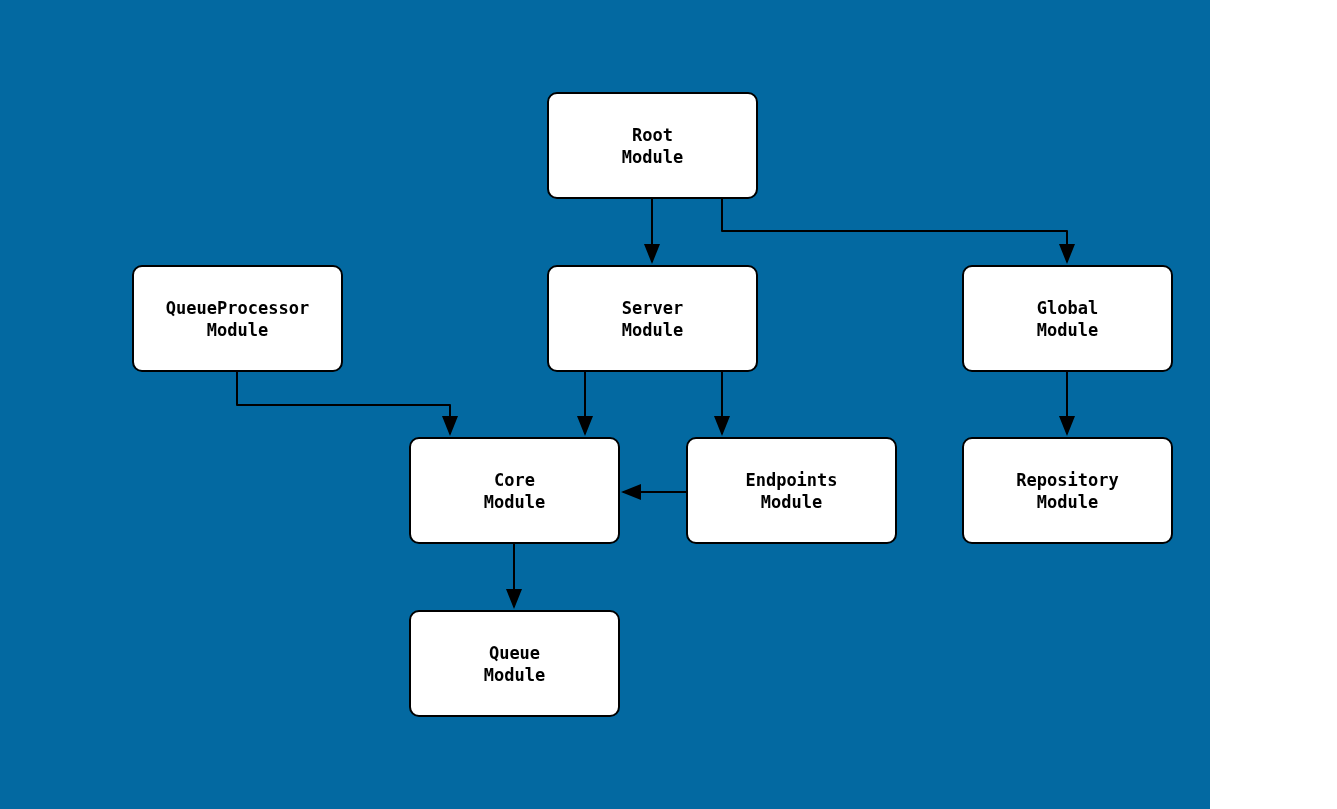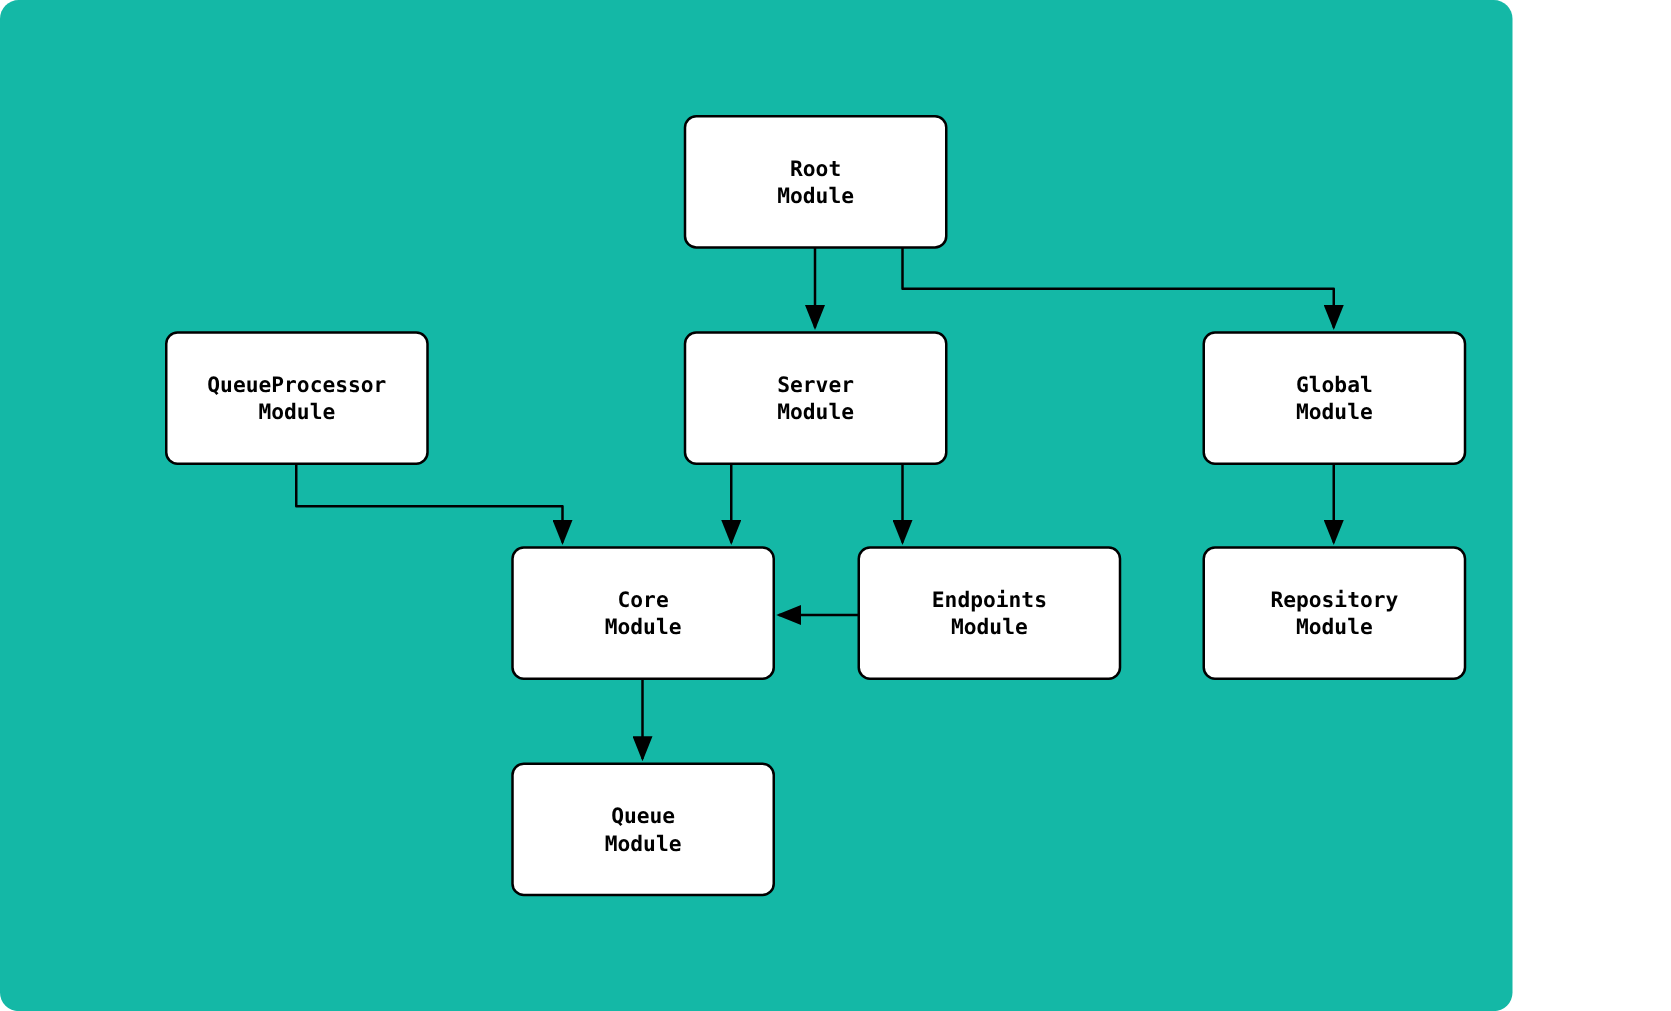--- a/index.html
+++ b/index.html
@@ -5,23 +5,22 @@
   html, body {
     margin: 0;
     padding: 0;
     background: #ffffff;
     font-family: "DejaVu Sans Mono", "Liberation Mono", monospace;
   }
   .canvas {
     position: relative;
     width: 1210px;
     height: 809px;
-    background: #14b8a6;
+    background: #0369a1;
     overflow: hidden;
-    border-radius: 15px;
   }
   svg {
     display: block;
   }
   svg text {
     font-family: "DejaVu Sans Mono", "Liberation Mono", monospace;
     font-weight: bold;
     font-size: 17px;
     fill: #000000;
   }

